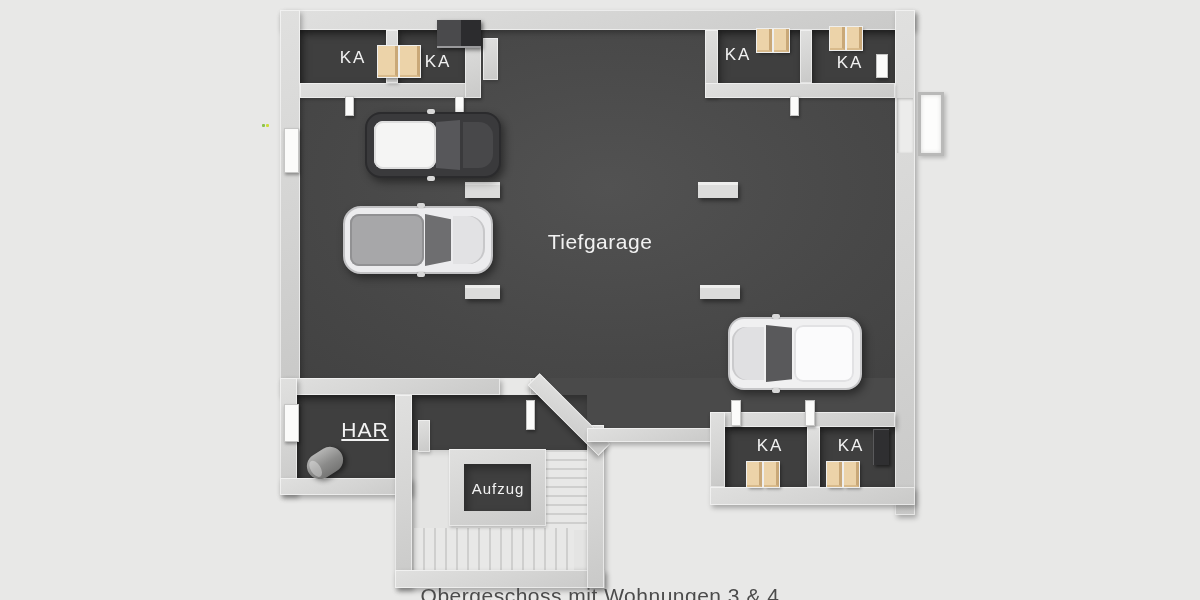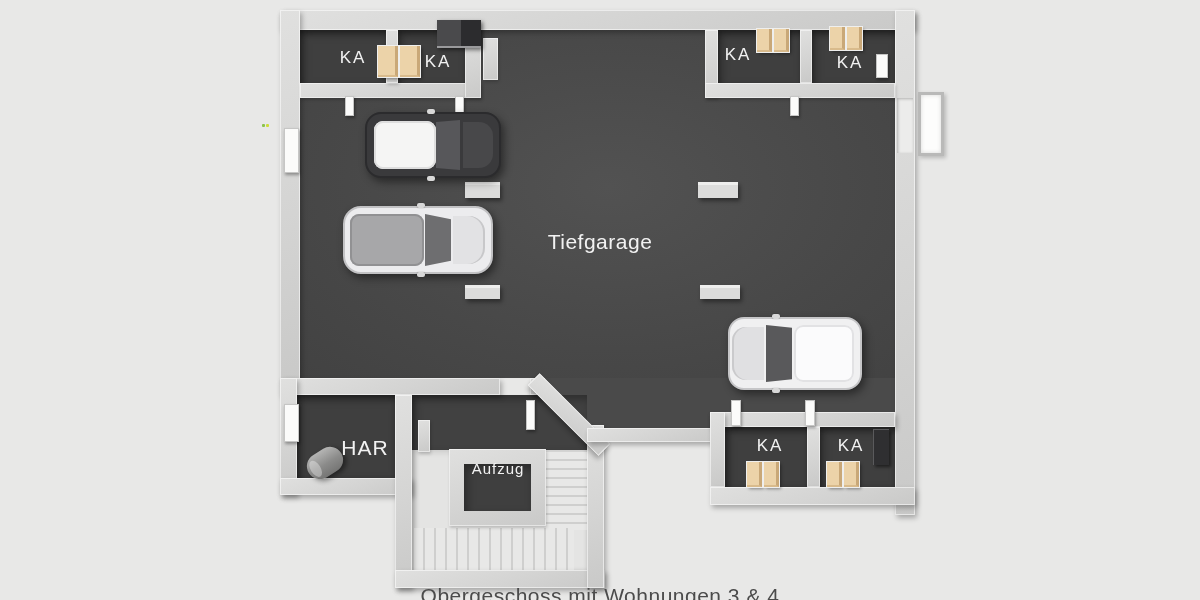--- a/index.html
+++ b/index.html
@@ -172,21 +172,21 @@
     <div class="glass" style="left:38px;top:8px;width:26px;height:57px;background:#59595b;clip-path:polygon(0 0,100% 5%,100% 95%,0 100%);"></div>
     <div class="roof" style="left:66px;top:8px;width:60px;height:57px;background:#fbfbfc;box-shadow:inset 0 0 0 2px #e2e2e4;"></div>
     <div class="mirror" style="left:44px;top:-3px;"></div>
     <div class="mirror" style="left:44px;top:71px;"></div>
   </div>
 
   <span class="lbl mid" style="left:353px;top:58px;">KA</span>
   <span class="lbl mid" style="left:438px;top:62px;">KA</span>
   <span class="lbl mid" style="left:738px;top:55px;">KA</span>
   <span class="lbl mid" style="left:850px;top:63px;">KA</span>
-  <span class="lbl big" style="left:365px;top:448px;">HAR</span>
-  <span class="lbl sm" style="left:498px;top:468px;">Aufzug</span>
+  <span class="lbl big" style="left:365px;top:430px;text-decoration:underline;">HAR</span>
+  <span class="lbl sm" style="left:498px;top:488px;">Aufzug</span>
   <span class="lbl mid" style="left:770px;top:446px;">KA</span>
   <span class="lbl mid" style="left:851px;top:446px;">KA</span>
   <span class="lbl big" style="left:600px;top:242px;letter-spacing:.5px;">Tiefgarage</span>
 
   <div class="caption">Obergeschoss mit Wohnungen 3 &amp; 4</div>
 
 </div>
 
 </body></html>

